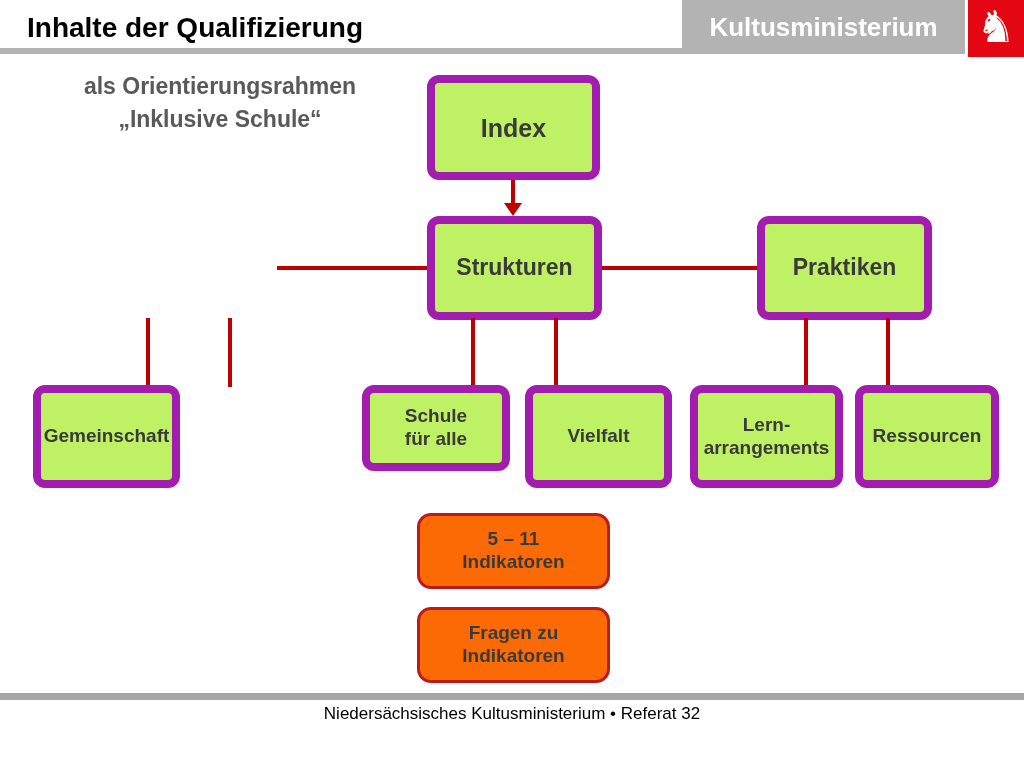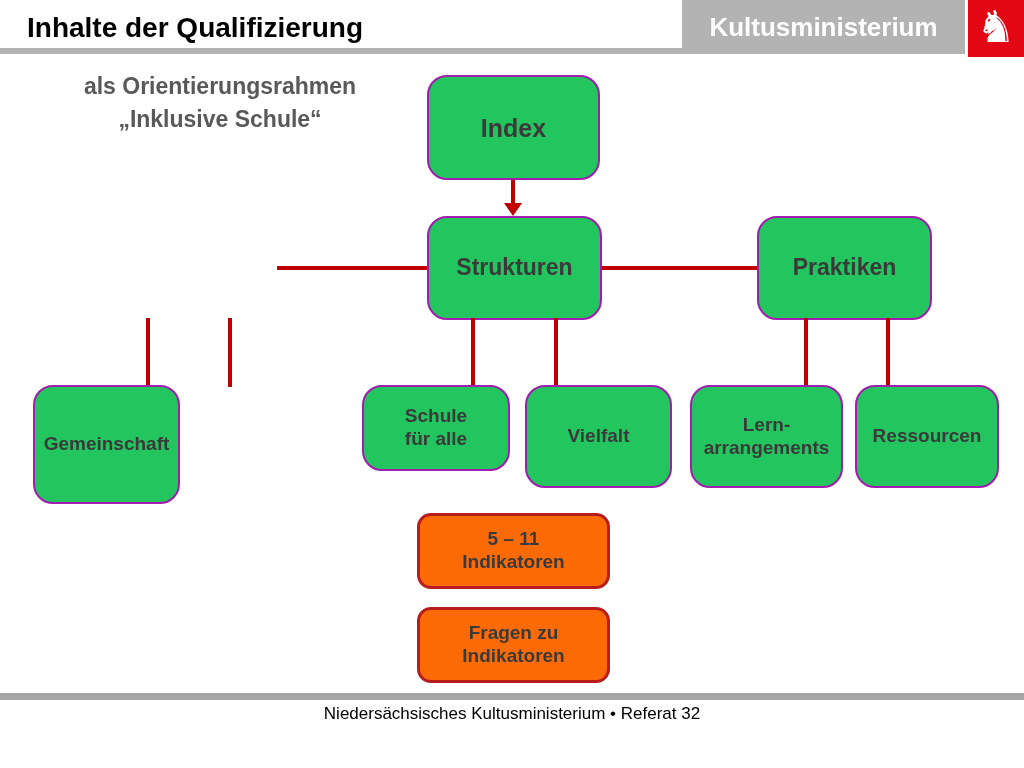--- a/index.html
+++ b/index.html
@@ -68,23 +68,23 @@
     text-align: center;
     color: #595959;
     font-weight: bold;
   }
   .intro-heading { font-size: 29px; line-height: 1.35; }
   .intro-sub { font-size: 23px; line-height: 1.45; }
 
   
   .node {
     position: absolute;
-    background: #22c55e;
-    border: 2px solid #a21caf;
-    border-radius: 20px;
+    background: #bef264;
+    border: 8px solid #a21caf;
+    border-radius: 12px;
     display: flex;
     align-items: center;
     justify-content: center;
     text-align: center;
   }
   .node-label {
     font-weight: bold;
     color: #3a3a3a;
     white-space: pre-line;
     line-height: 1.2;
@@ -168,21 +168,21 @@
   <div class="conn" style="left:277px; top:266px; width:150px; height:4px;"></div>
   <div class="conn" style="left:602px; top:266px; width:155px; height:4px;"></div>
 
   <div class="conn" style="left:146px; top:318px; width:4px; height:69px;"></div>
   <div class="conn" style="left:228px; top:318px; width:4px; height:69px;"></div>
   <div class="conn" style="left:471px; top:318px; width:4px; height:69px;"></div>
   <div class="conn" style="left:554px; top:318px; width:4px; height:69px;"></div>
   <div class="conn" style="left:804px; top:318px; width:4px; height:69px;"></div>
   <div class="conn" style="left:886px; top:318px; width:4px; height:69px;"></div>
 
-  <div class="node" style="left:33px; top:385px; width:147px; height:119px;">
+  <div class="node" style="left:33px; top:385px; width:147px; height:103px;">
     <span class="node-label leaf-label">Gemeinschaft</span>
   </div>
   <div class="node" style="left:362px; top:385px; width:148px; height:86px;">
     <span class="node-label leaf-label">Schule
 für  alle</span>
   </div>
   <div class="node" style="left:525px; top:385px; width:147px; height:103px;">
     <span class="node-label leaf-label">Vielfalt</span>
   </div>
   <div class="node" style="left:690px; top:385px; width:153px; height:103px;">

